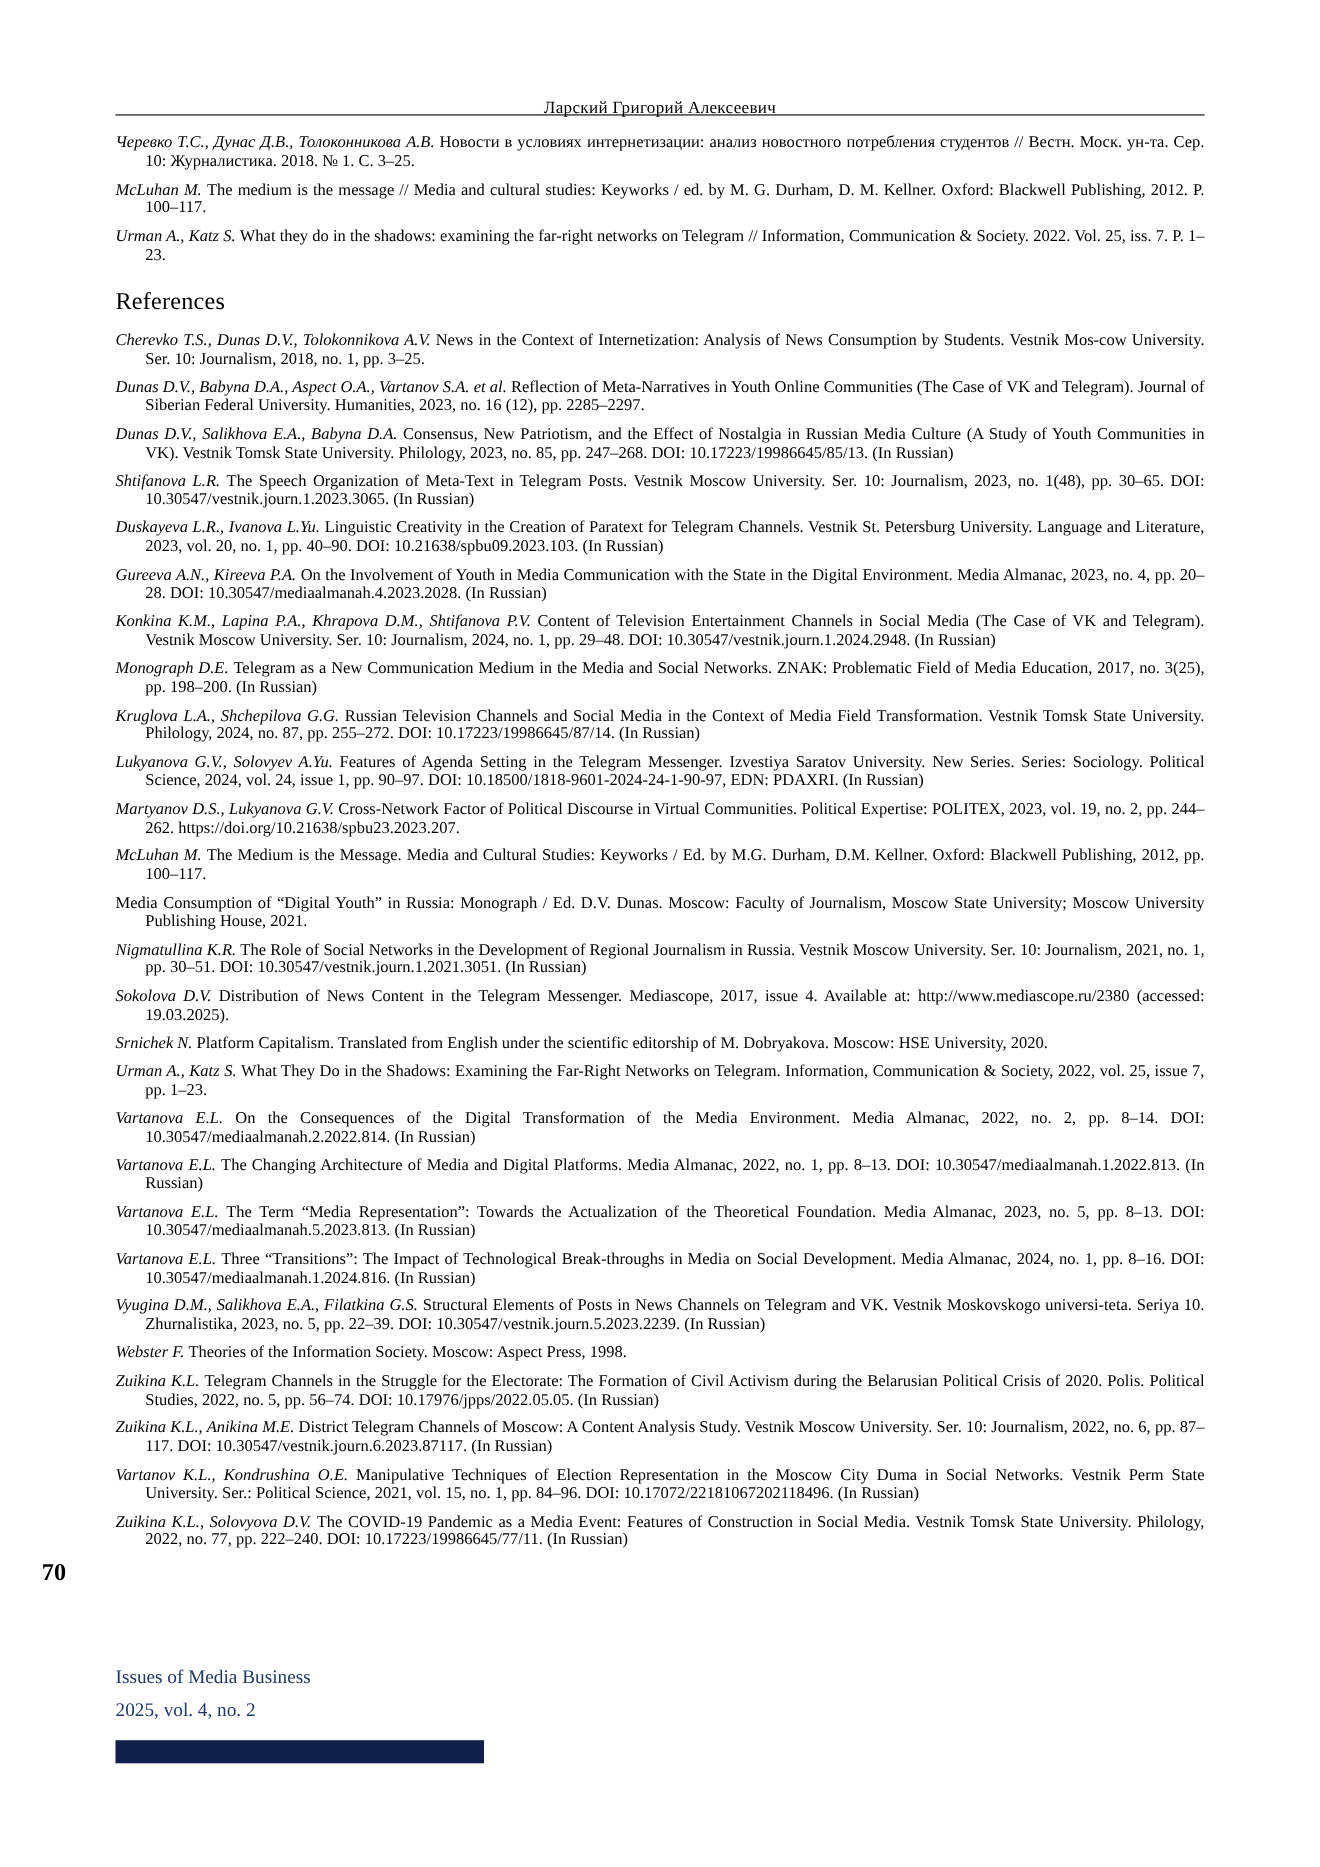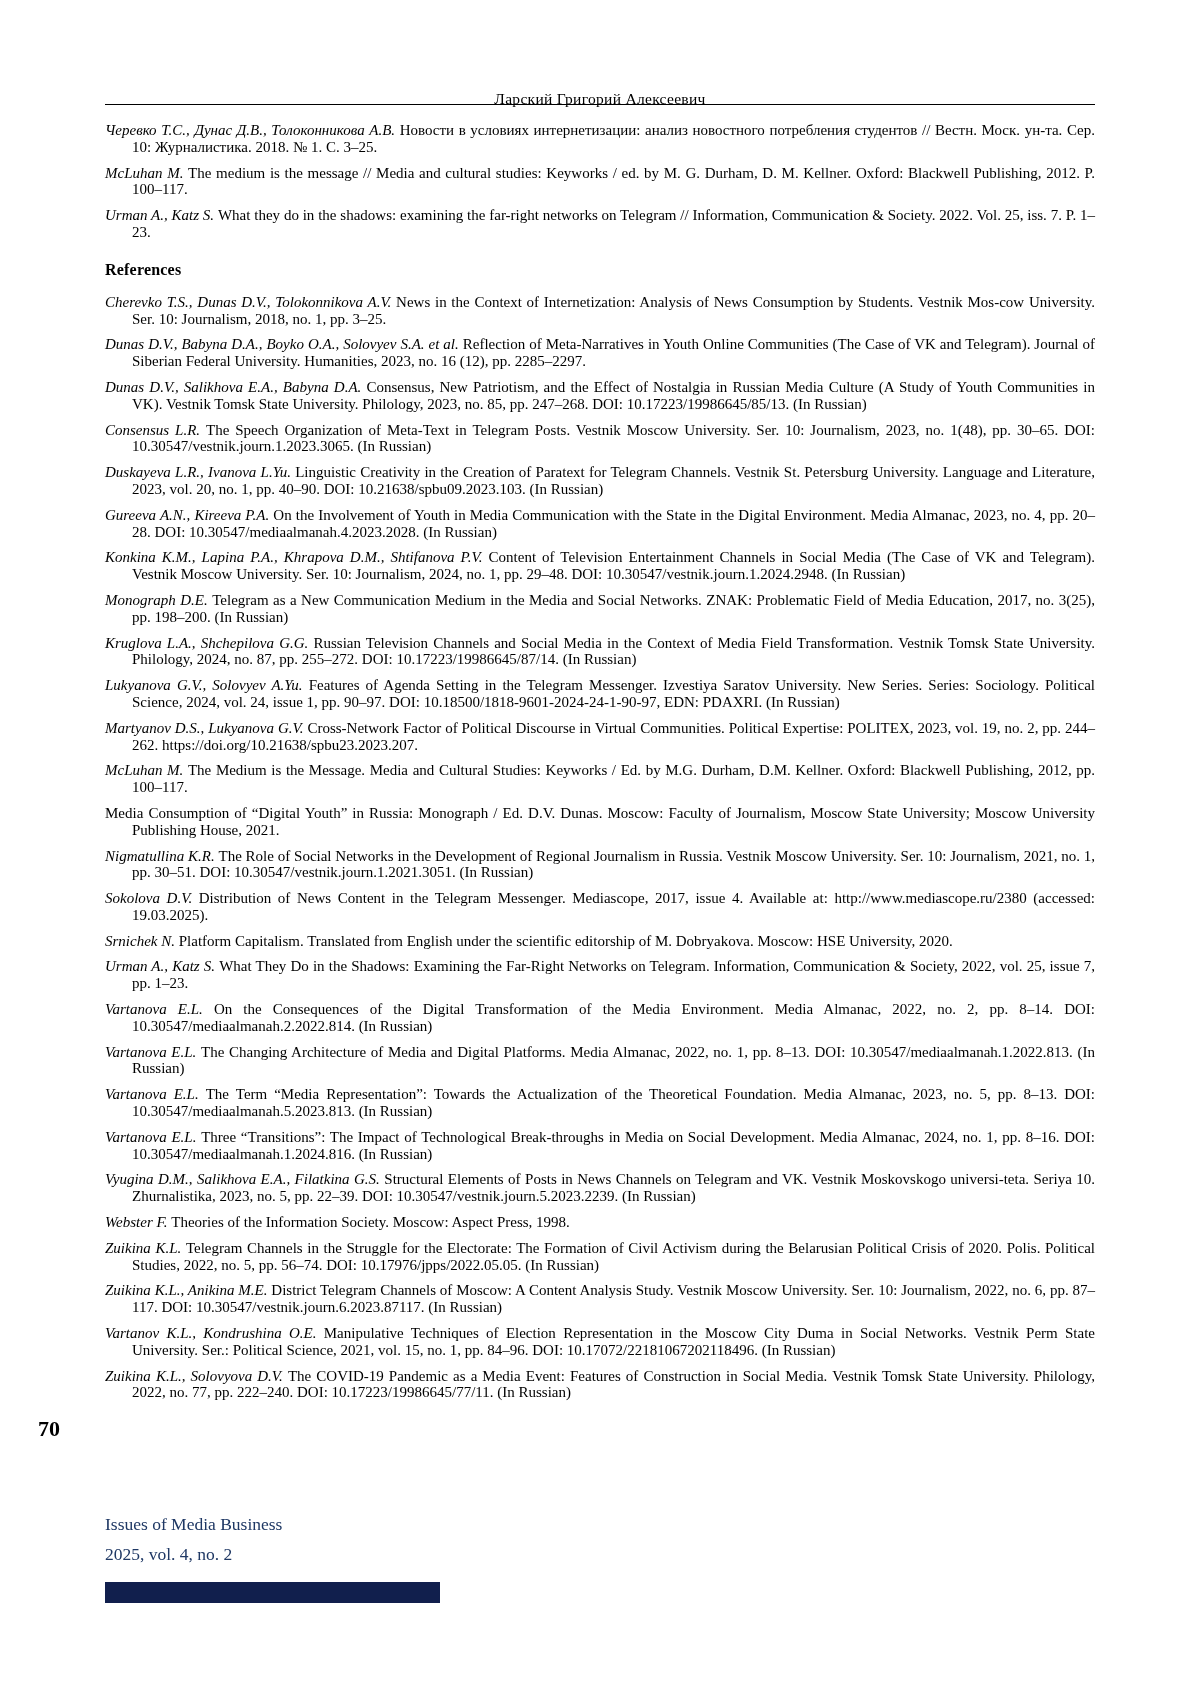--- a/index.html
+++ b/index.html
@@ -48,22 +48,22 @@
     line-height: 1.12;
     text-align: justify;
     margin: 0 0 9px 0;
     padding-left: 27px;
     text-indent: -27px;
   }
   .ref .authors {
     font-style: italic;
   }
   h2.references-heading {
-    font-size: 16px;
-    font-weight: bold;
+    font-size: 22px;
+    font-weight: normal;
     margin: 20px 0 15px 0;
     padding: 0;
     text-indent: 0;
     letter-spacing: 0.2px;
   }
   .page-number {
     position: absolute;
     left: 38px;
     top: 1416px;
     font-size: 22px;
@@ -101,23 +101,23 @@
     <section id="pre-refs">
         <p class="ref"><span class="authors">Черевко Т.С., Дунас Д.В., Толоконникова А.В. </span><span>Новости в условиях интернетизации: анализ новостного потребления студентов // Вестн. Моск. ун-та. Сер. 10: Журналистика. 2018. № 1. С. 3–25.</span></p>
         <p class="ref"><span class="authors">McLuhan M. </span><span>The medium is the message // Media and cultural studies: Keyworks / ed. by M. G. Durham, D. M. Kellner. Oxford: Blackwell Publishing, 2012. P. 100–117.</span></p>
         <p class="ref"><span class="authors">Urman A., Katz S. </span><span>What they do in the shadows: examining the far-right networks on Telegram // Information, Communication &amp; Society. 2022. Vol. 25, iss. 7. P. 1–23.</span></p>
       </section>
 
     <h2 class="references-heading">References</h2>
 
     <section id="refs">
         <p class="ref"><span class="authors">Cherevko T.S., Dunas D.V., Tolokonnikova A.V. </span><span>News in the Context of Internetization: Analysis of News Consumption by Students. Vestnik Mos-cow University. Ser. 10: Journalism, 2018, no. 1, pp. 3–25.</span></p>
-        <p class="ref"><span class="authors">Dunas D.V., Babyna D.A., Boyko O.A., Solovyev S.A. et al. </span><span>Reflection of Meta-Narratives in Youth Online Communities (The Case of VK and Telegram). Journal of Siberian Federal University. Humanities, 2023, no. 16 (12), pp. 2285–2297.</span></p>
+        <p class="ref"><span class="authors">Dunas D.V., Babyna D.A., Aspect O.A., Vartanov S.A. et al. </span><span>Reflection of Meta-Narratives in Youth Online Communities (The Case of VK and Telegram). Journal of Siberian Federal University. Humanities, 2023, no. 16 (12), pp. 2285–2297.</span></p>
         <p class="ref"><span class="authors">Dunas D.V., Salikhova E.A., Babyna D.A. </span><span>Consensus, New Patriotism, and the Effect of Nostalgia in Russian Media Culture (A Study of Youth Communities in VK). Vestnik Tomsk State University. Philology, 2023, no. 85, pp. 247–268. DOI: 10.17223/19986645/85/13. (In Russian)</span></p>
-        <p class="ref"><span class="authors">Consensus L.R. </span><span>The Speech Organization of Meta-Text in Telegram Posts. Vestnik Moscow University. Ser. 10: Journalism, 2023, no. 1(48), pp. 30–65. DOI: 10.30547/vestnik.journ.1.2023.3065. (In Russian)</span></p>
+        <p class="ref"><span class="authors">Shtifanova L.R. </span><span>The Speech Organization of Meta-Text in Telegram Posts. Vestnik Moscow University. Ser. 10: Journalism, 2023, no. 1(48), pp. 30–65. DOI: 10.30547/vestnik.journ.1.2023.3065. (In Russian)</span></p>
         <p class="ref"><span class="authors">Duskayeva L.R., Ivanova L.Yu. </span><span>Linguistic Creativity in the Creation of Paratext for Telegram Channels. Vestnik St. Petersburg University. Language and Literature, 2023, vol. 20, no. 1, pp. 40–90. DOI: 10.21638/spbu09.2023.103. (In Russian)</span></p>
         <p class="ref"><span class="authors">Gureeva A.N., Kireeva P.A. </span><span>On the Involvement of Youth in Media Communication with the State in the Digital Environment. Media Almanac, 2023, no. 4, pp. 20–28. DOI: 10.30547/mediaalmanah.4.2023.2028. (In Russian)</span></p>
         <p class="ref"><span class="authors">Konkina K.M., Lapina P.A., Khrapova D.M., Shtifanova P.V. </span><span>Content of Television Entertainment Channels in Social Media (The Case of VK and Telegram). Vestnik Moscow University. Ser. 10: Journalism, 2024, no. 1, pp. 29–48. DOI: 10.30547/vestnik.journ.1.2024.2948. (In Russian)</span></p>
         <p class="ref"><span class="authors">Monograph D.E. </span><span>Telegram as a New Communication Medium in the Media and Social Networks. ZNAK: Problematic Field of Media Education, 2017, no. 3(25), pp. 198–200. (In Russian)</span></p>
         <p class="ref"><span class="authors">Kruglova L.A., Shchepilova G.G. </span><span>Russian Television Channels and Social Media in the Context of Media Field Transformation. Vestnik Tomsk State University. Philology, 2024, no. 87, pp. 255–272. DOI: 10.17223/19986645/87/14. (In Russian)</span></p>
         <p class="ref"><span class="authors">Lukyanova G.V., Solovyev A.Yu. </span><span>Features of Agenda Setting in the Telegram Messenger. Izvestiya Saratov University. New Series. Series: Sociology. Political Science, 2024, vol. 24, issue 1, pp. 90–97. DOI: 10.18500/1818-9601-2024-24-1-90-97, EDN: PDAXRI. (In Russian)</span></p>
         <p class="ref"><span class="authors">Martyanov D.S., Lukyanova G.V. </span><span>Cross-Network Factor of Political Discourse in Virtual Communities. Political Expertise: POLITEX, 2023, vol. 19, no. 2, pp. 244–262. https://doi.org/10.21638/spbu23.2023.207.</span></p>
         <p class="ref"><span class="authors">McLuhan M. </span><span>The Medium is the Message. Media and Cultural Studies: Keyworks / Ed. by M.G. Durham, D.M. Kellner. Oxford: Blackwell Publishing, 2012, pp. 100–117.</span></p>
         <p class="ref"><span>Media Consumption of “Digital Youth” in Russia: Monograph / Ed. D.V. Dunas. Moscow: Faculty of Journalism, Moscow State University; Moscow University Publishing House, 2021.</span></p>
         <p class="ref"><span class="authors">Nigmatullina K.R. </span><span>The Role of Social Networks in the Development of Regional Journalism in Russia. Vestnik Moscow University. Ser. 10: Journalism, 2021, no. 1, pp. 30–51. DOI: 10.30547/vestnik.journ.1.2021.3051. (In Russian)</span></p>

